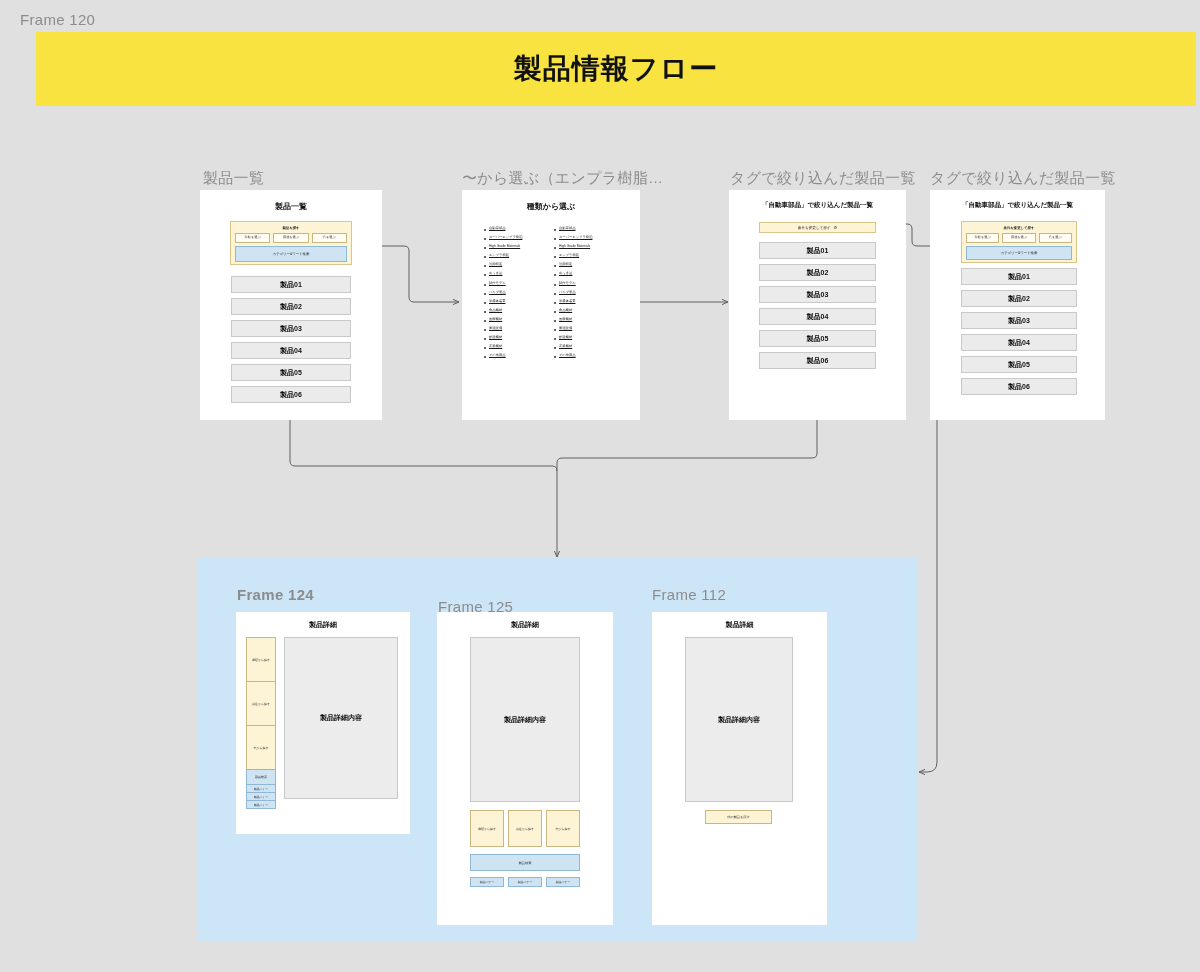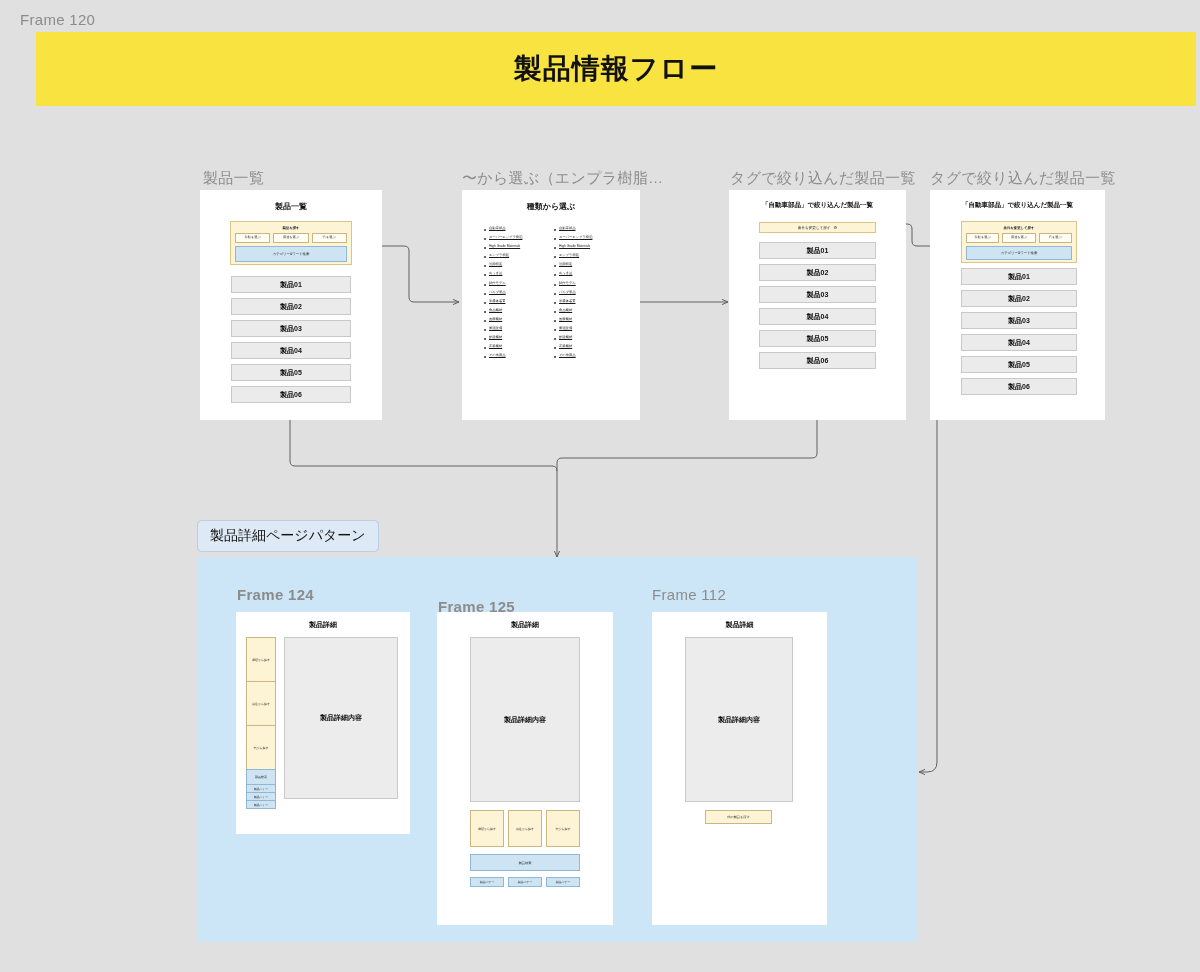--- a/index.html
+++ b/index.html
@@ -350,42 +350,41 @@
     <div class="abs" style="left:31px;top:78px;width:116px;">
       <div class="prod" style="height:17px;font-size:7px;margin-bottom:5px;">製品01</div>
       <div class="prod" style="height:17px;font-size:7px;margin-bottom:5px;">製品02</div>
       <div class="prod" style="height:17px;font-size:7px;margin-bottom:5px;">製品03</div>
       <div class="prod" style="height:17px;font-size:7px;margin-bottom:5px;">製品04</div>
       <div class="prod" style="height:17px;font-size:7px;margin-bottom:5px;">製品05</div>
       <div class="prod" style="height:17px;font-size:7px;">製品06</div>
     </div>
   </div>
 
-  <div class="group-tag" style="left:197px;top:520px;">製品詳細ページパターン</div>
 
   <div class="group-box" style="left:198px;top:557px;width:719px;height:385px;"></div>
 
   <div class="frame-label" style="left:237px;top:586px;font-weight:bold;">Frame 124</div>
   <div class="screen" style="left:236px;top:612px;width:174px;height:222px;">
     <div class="screen-title" style="margin-top:8px;font-size:7px;">製品詳細</div>
 
     <div class="abs" style="left:10px;top:25px;width:30px;">
       <div class="side-yellow" style="height:45px;font-size:3px;">種類から探す</div>
       <div class="side-yellow" style="height:45px;font-size:3px;margin-top:-1px;">用途から探す</div>
       <div class="side-yellow" style="height:45px;font-size:3px;margin-top:-1px;">色から探す</div>
       <div class="side-blue" style="height:16px;font-size:3px;margin-top:-1px;">製品検索</div>
       <div class="side-blue" style="height:9px;font-size:2.8px;margin-top:-1px;">製品バナー</div>
       <div class="side-blue" style="height:9px;font-size:2.8px;margin-top:-1px;">製品バナー</div>
       <div class="side-blue" style="height:9px;font-size:2.8px;margin-top:-1px;">製品バナー</div>
     </div>
 
     <div class="detail-body abs" style="left:48px;top:25px;width:114px;height:162px;font-size:7px;">製品詳細内容</div>
   </div>
 
-  <div class="frame-label" style="left:438px;top:598px;font-weight:bold;">Frame 125</div>
+  <div class="frame-label" style="left:438px;top:598px;">Frame 125</div>
   <div class="screen" style="left:437px;top:612px;width:176px;height:313px;">
     <div class="screen-title" style="margin-top:8px;font-size:7px;">製品詳細</div>
 
     <div class="detail-body abs" style="left:33px;top:25px;width:110px;height:165px;font-size:7px;">製品詳細内容</div>
 
     <div class="abs" style="left:33px;top:198px;width:110px;display:flex;gap:4px;">
       <div class="yellow-btn" style="flex:1;height:37px;font-size:3px;text-align:center;">種類から探す</div>
       <div class="yellow-btn" style="flex:1;height:37px;font-size:3px;text-align:center;">用途から探す</div>
       <div class="yellow-btn" style="flex:1;height:37px;font-size:3px;text-align:center;">色から探す</div>
     </div>

